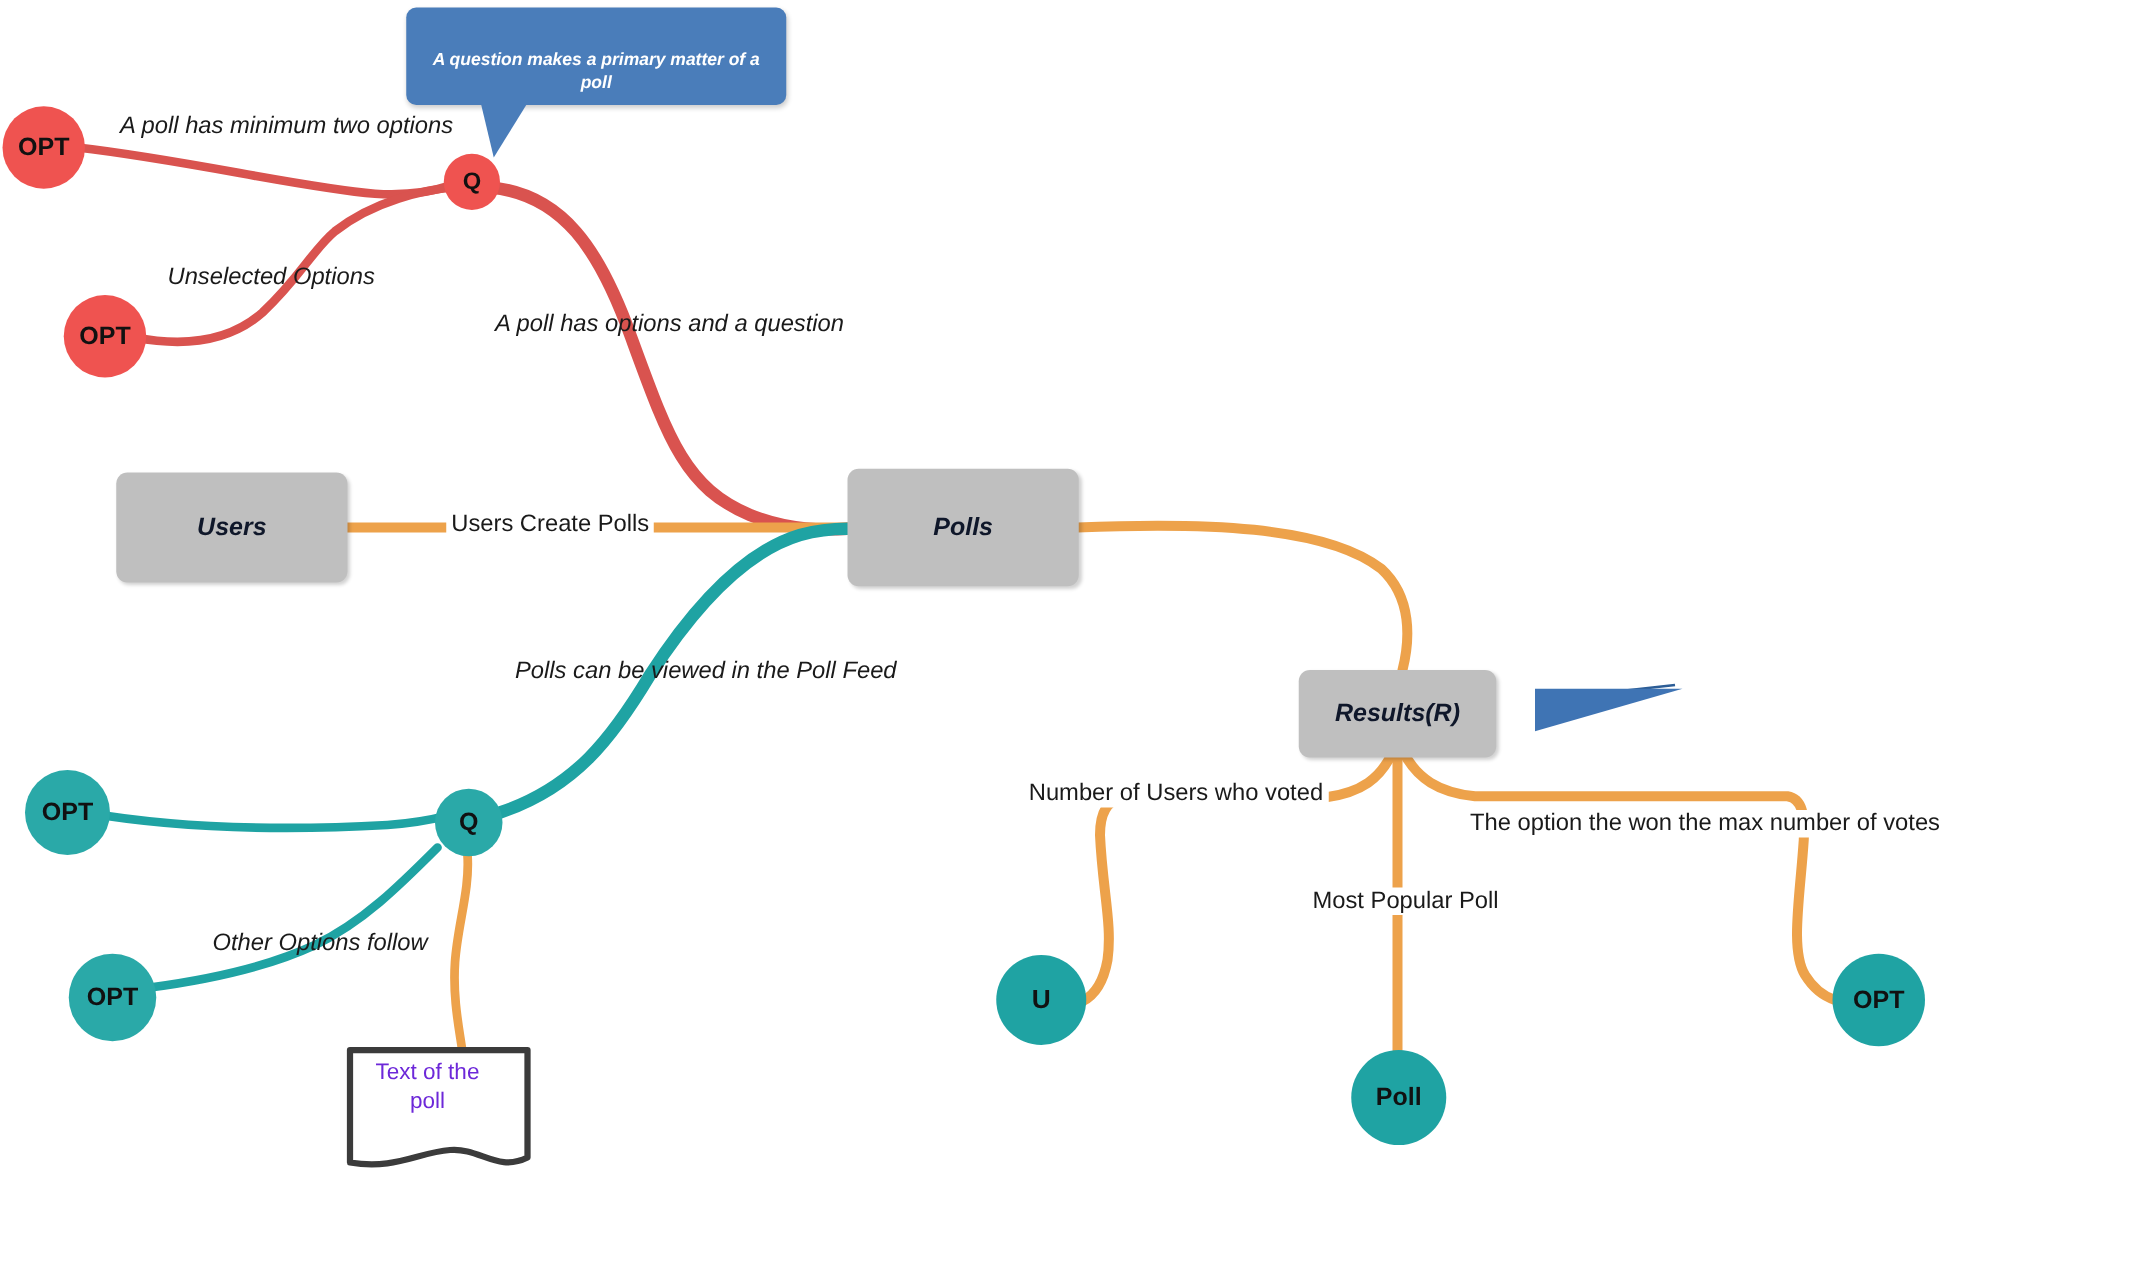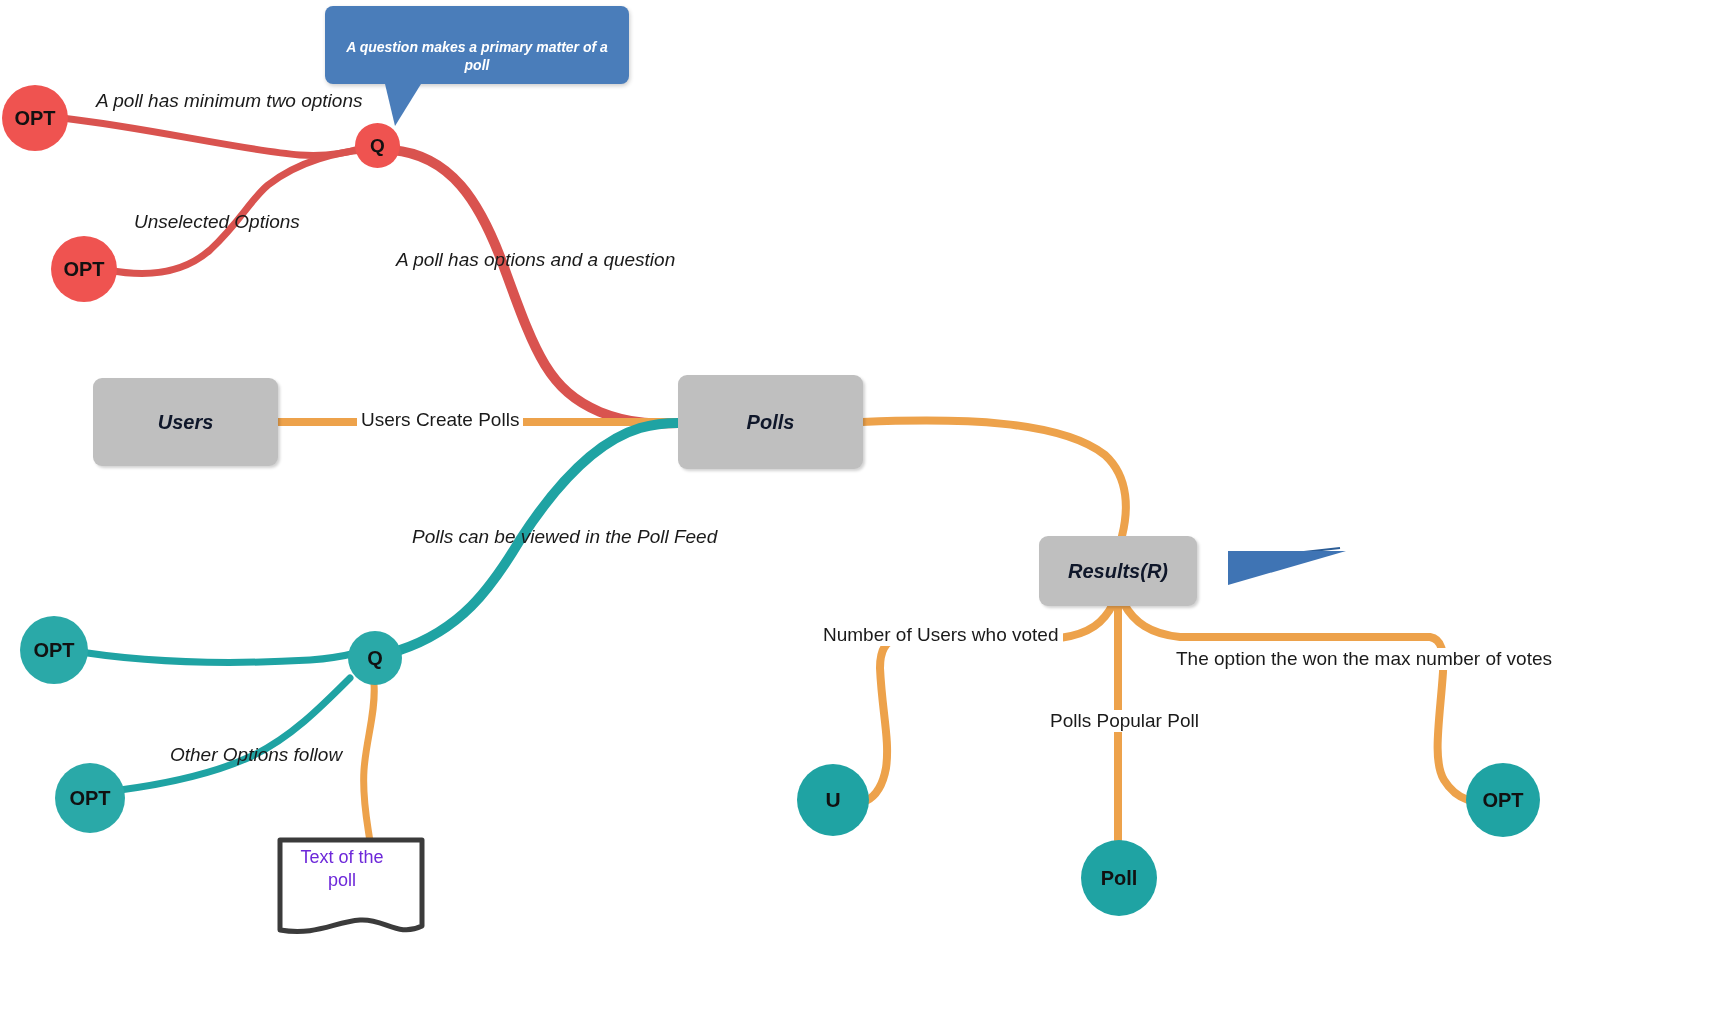--- a/index.html
+++ b/index.html
@@ -136,17 +136,17 @@
 
   <div class="lbl" style="left:357px;top:409px;font-size:19px;background:#fff;padding:0 4px;">Users Create Polls</div>
 
   <div class="lbl it" style="left:400px;top:526px;font-size:19px;margin-left:12px;">Polls can be viewed in the Poll Feed</div>
 
 
   <div class="lbl it" style="left:170px;top:744px;font-size:19px;">Other Options follow</div>
 
   <div class="lbl" style="left:819px;top:624px;font-size:19px;background:#fff;padding:0 4px;">Number of Users who voted</div>
 
-  <div class="lbl" style="left:1046px;top:710px;font-size:19px;background:#fff;padding:0 4px;">Polls Popular Poll</div>
+  <div class="lbl" style="left:1046px;top:710px;font-size:19px;background:#fff;padding:0 4px;">Most Popular Poll</div>
 
   <div class="lbl" style="left:1172px;top:620px;font-size:19px;background:#fff;padding:0 4px;margin-top:28px;">The option the won the max number of votes</div>
 
 </div>
 
 </body></html>

